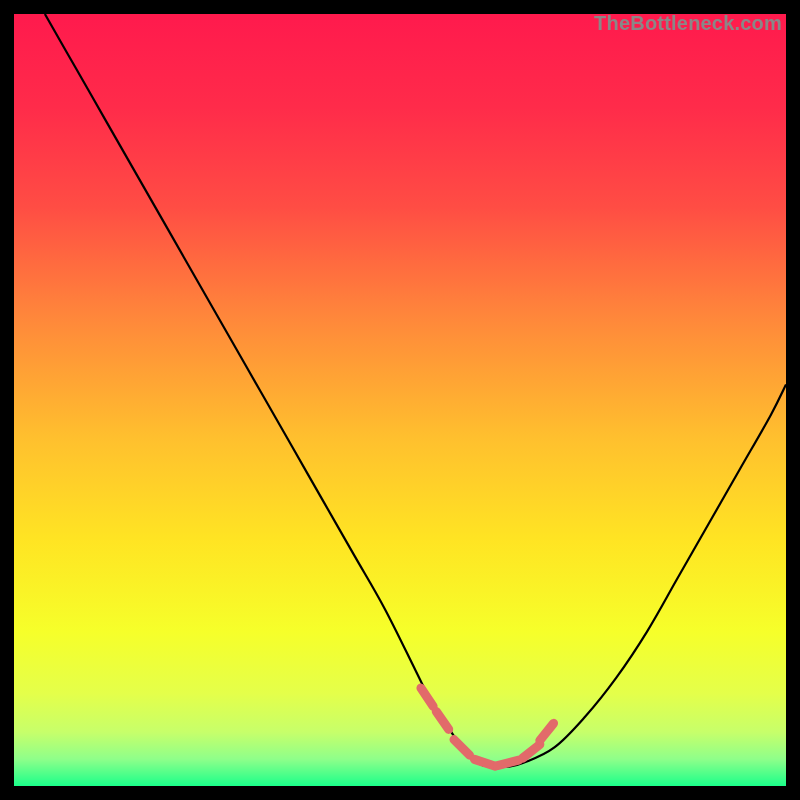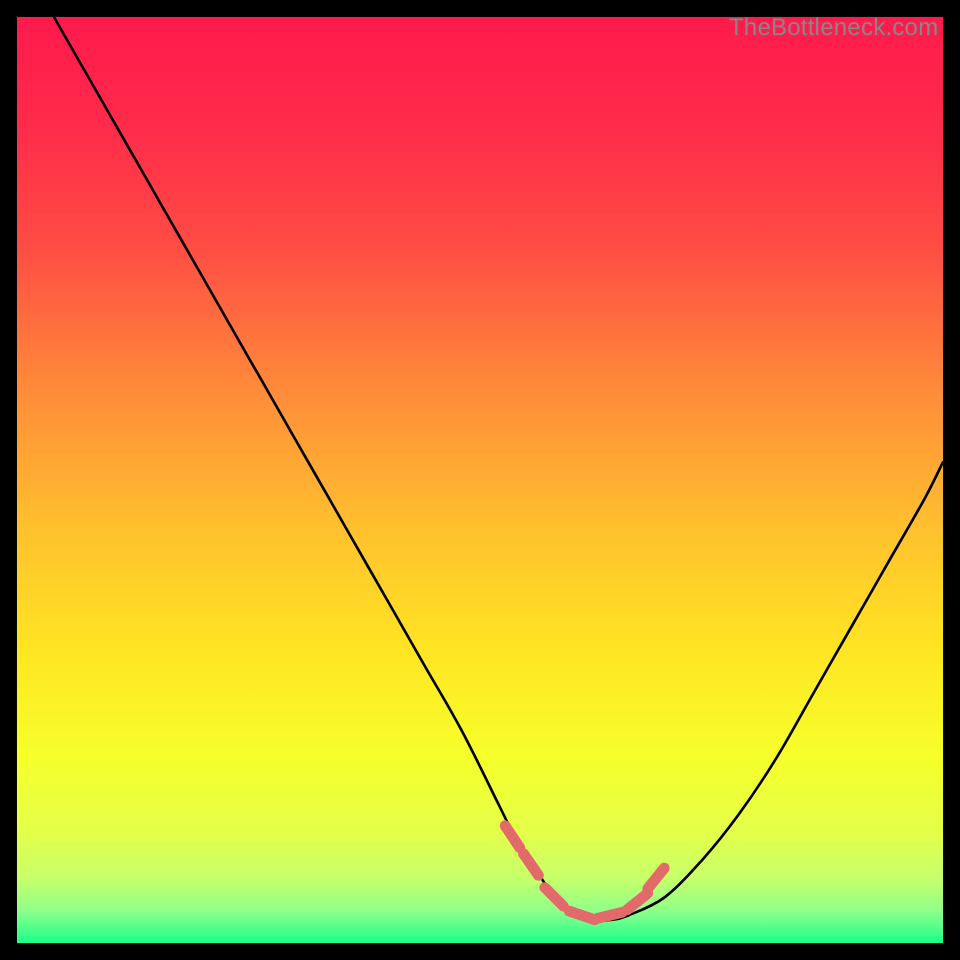--- a/index.html
+++ b/index.html
@@ -24,21 +24,21 @@
     top: 0;
     width: 772px;
     height: 772px;
   }
   .watermark {
     position: absolute;
     top: -2px;
     right: 4px;
     font-family: Arial, Helvetica, sans-serif;
     font-size: 20px;
-    font-weight: 400;
+    font-weight: 700;
     color: #8a8787;
     letter-spacing: 0.2px;
   }
 </style>
 </head>
 <body>
 
 <div class="frame">
   <svg class="plot" viewBox="0 0 772 772" preserveAspectRatio="none">
     <defs>

